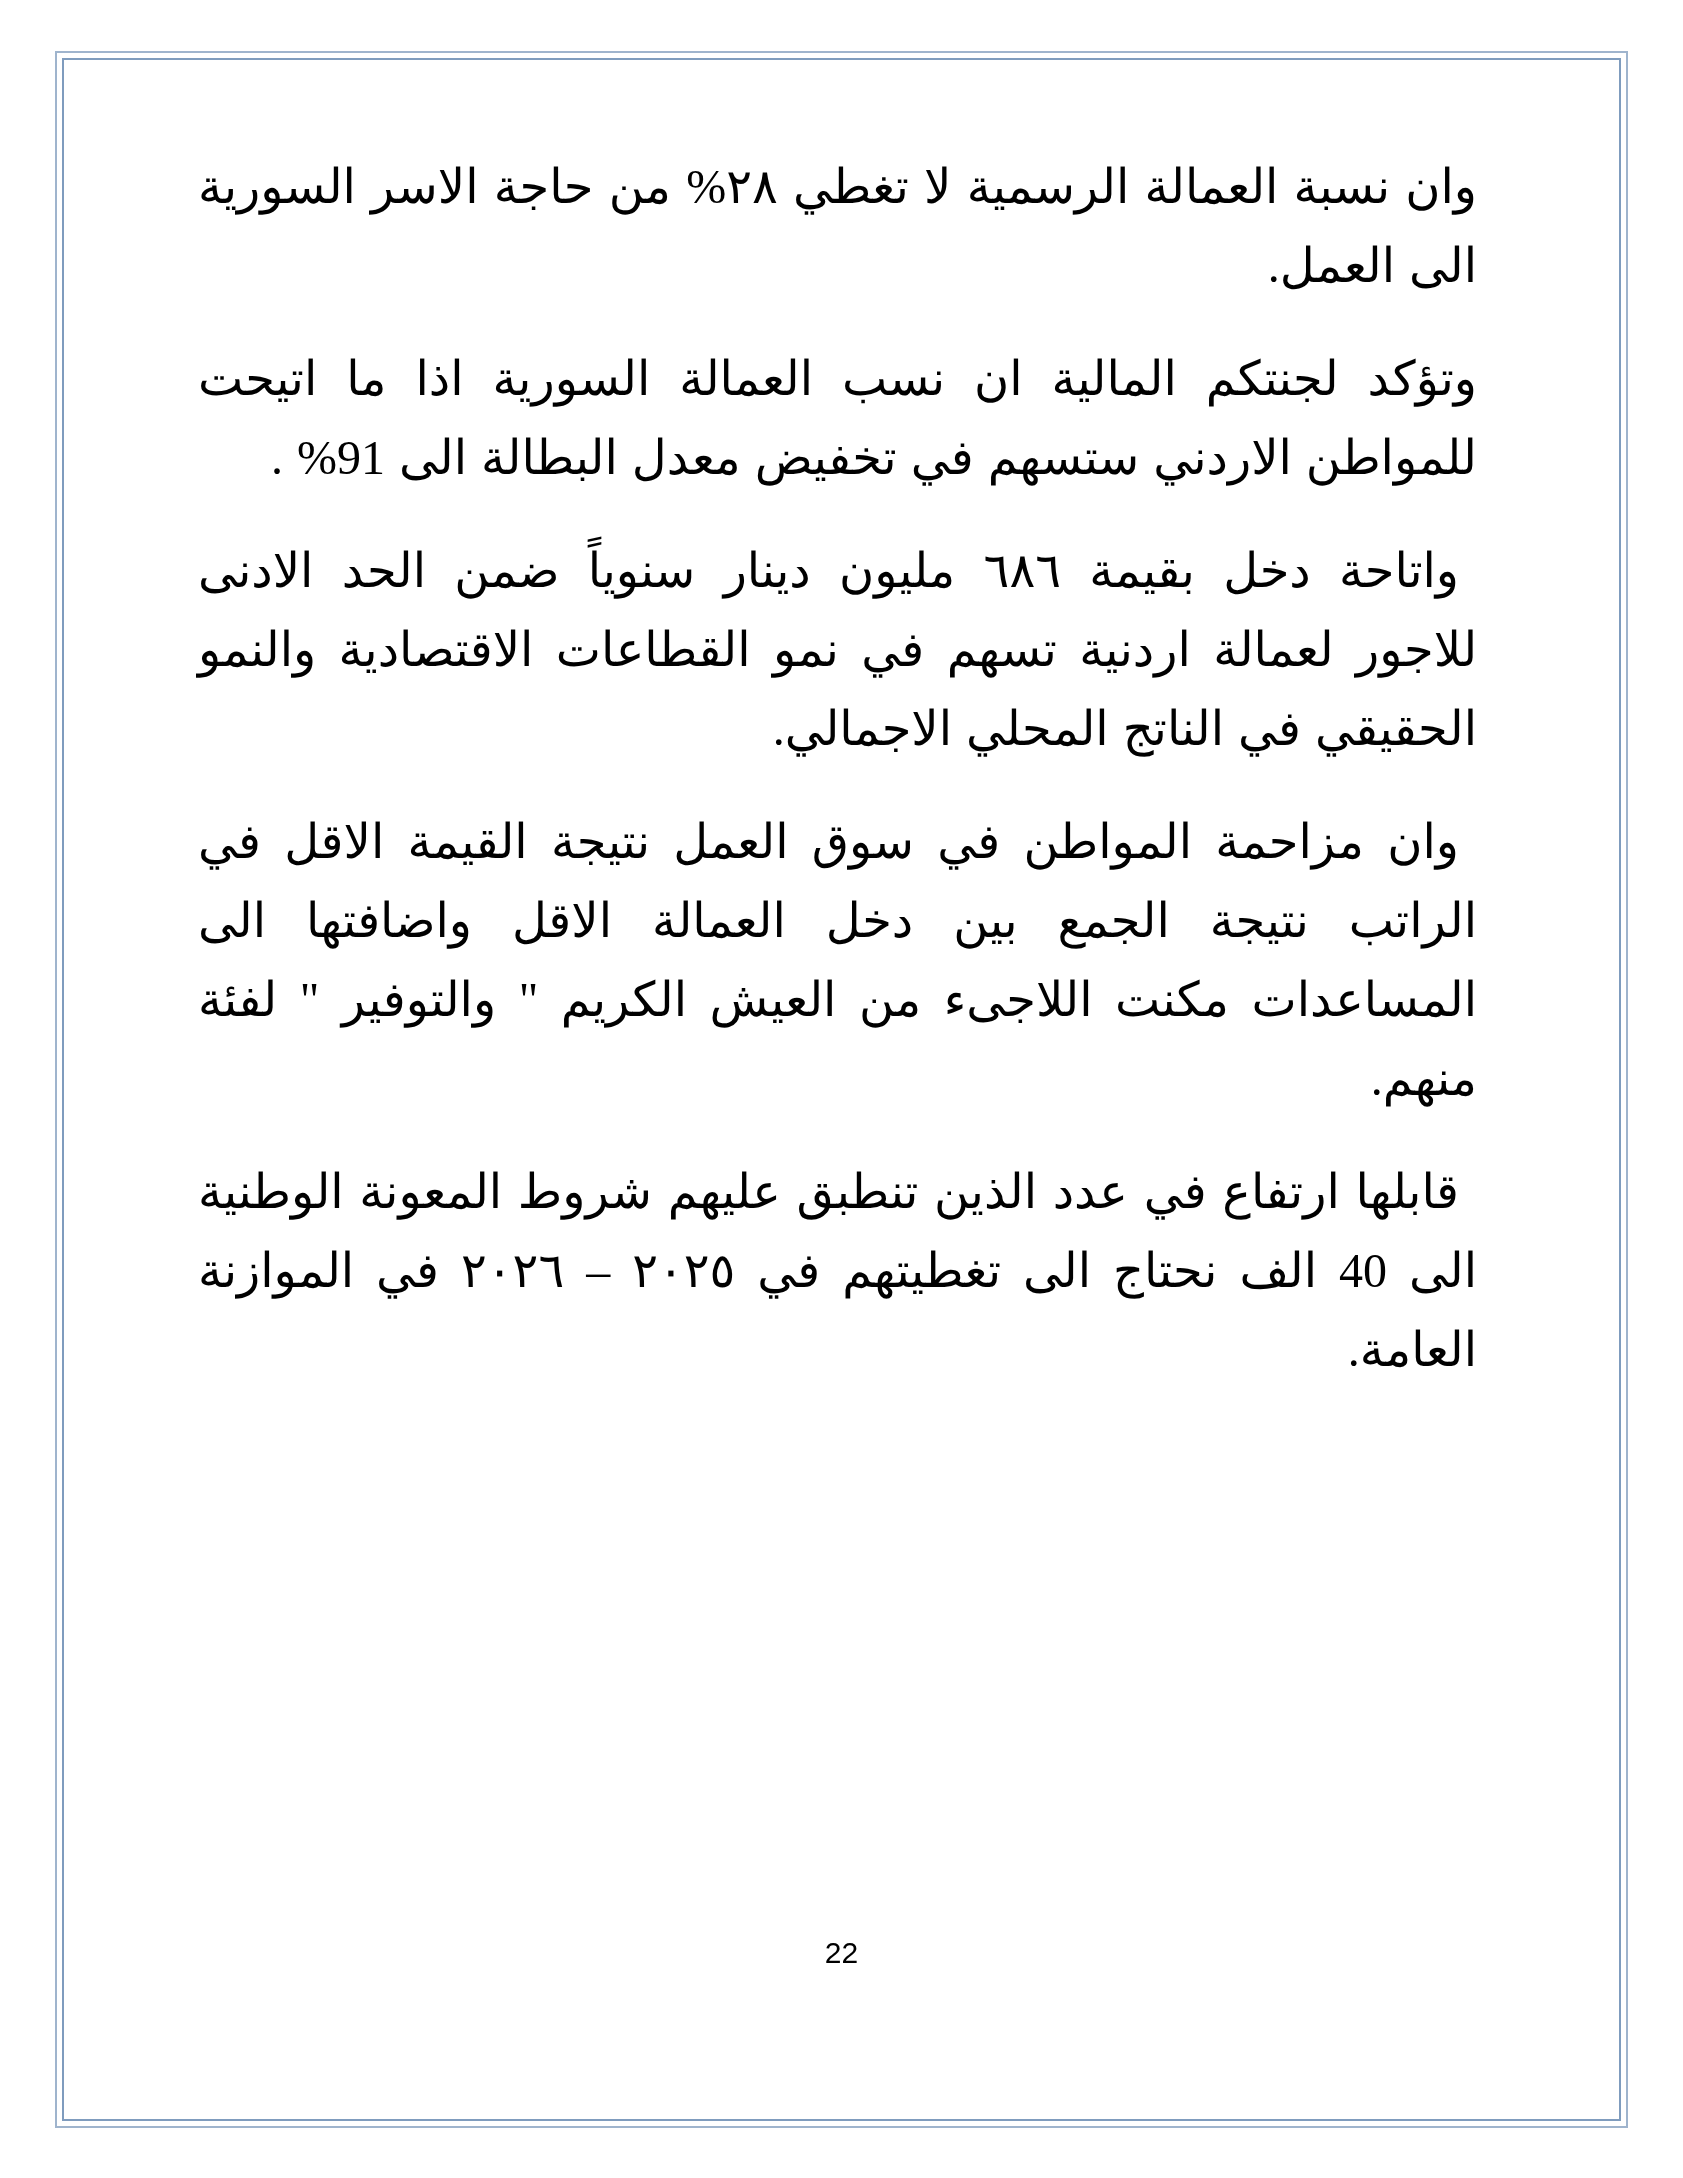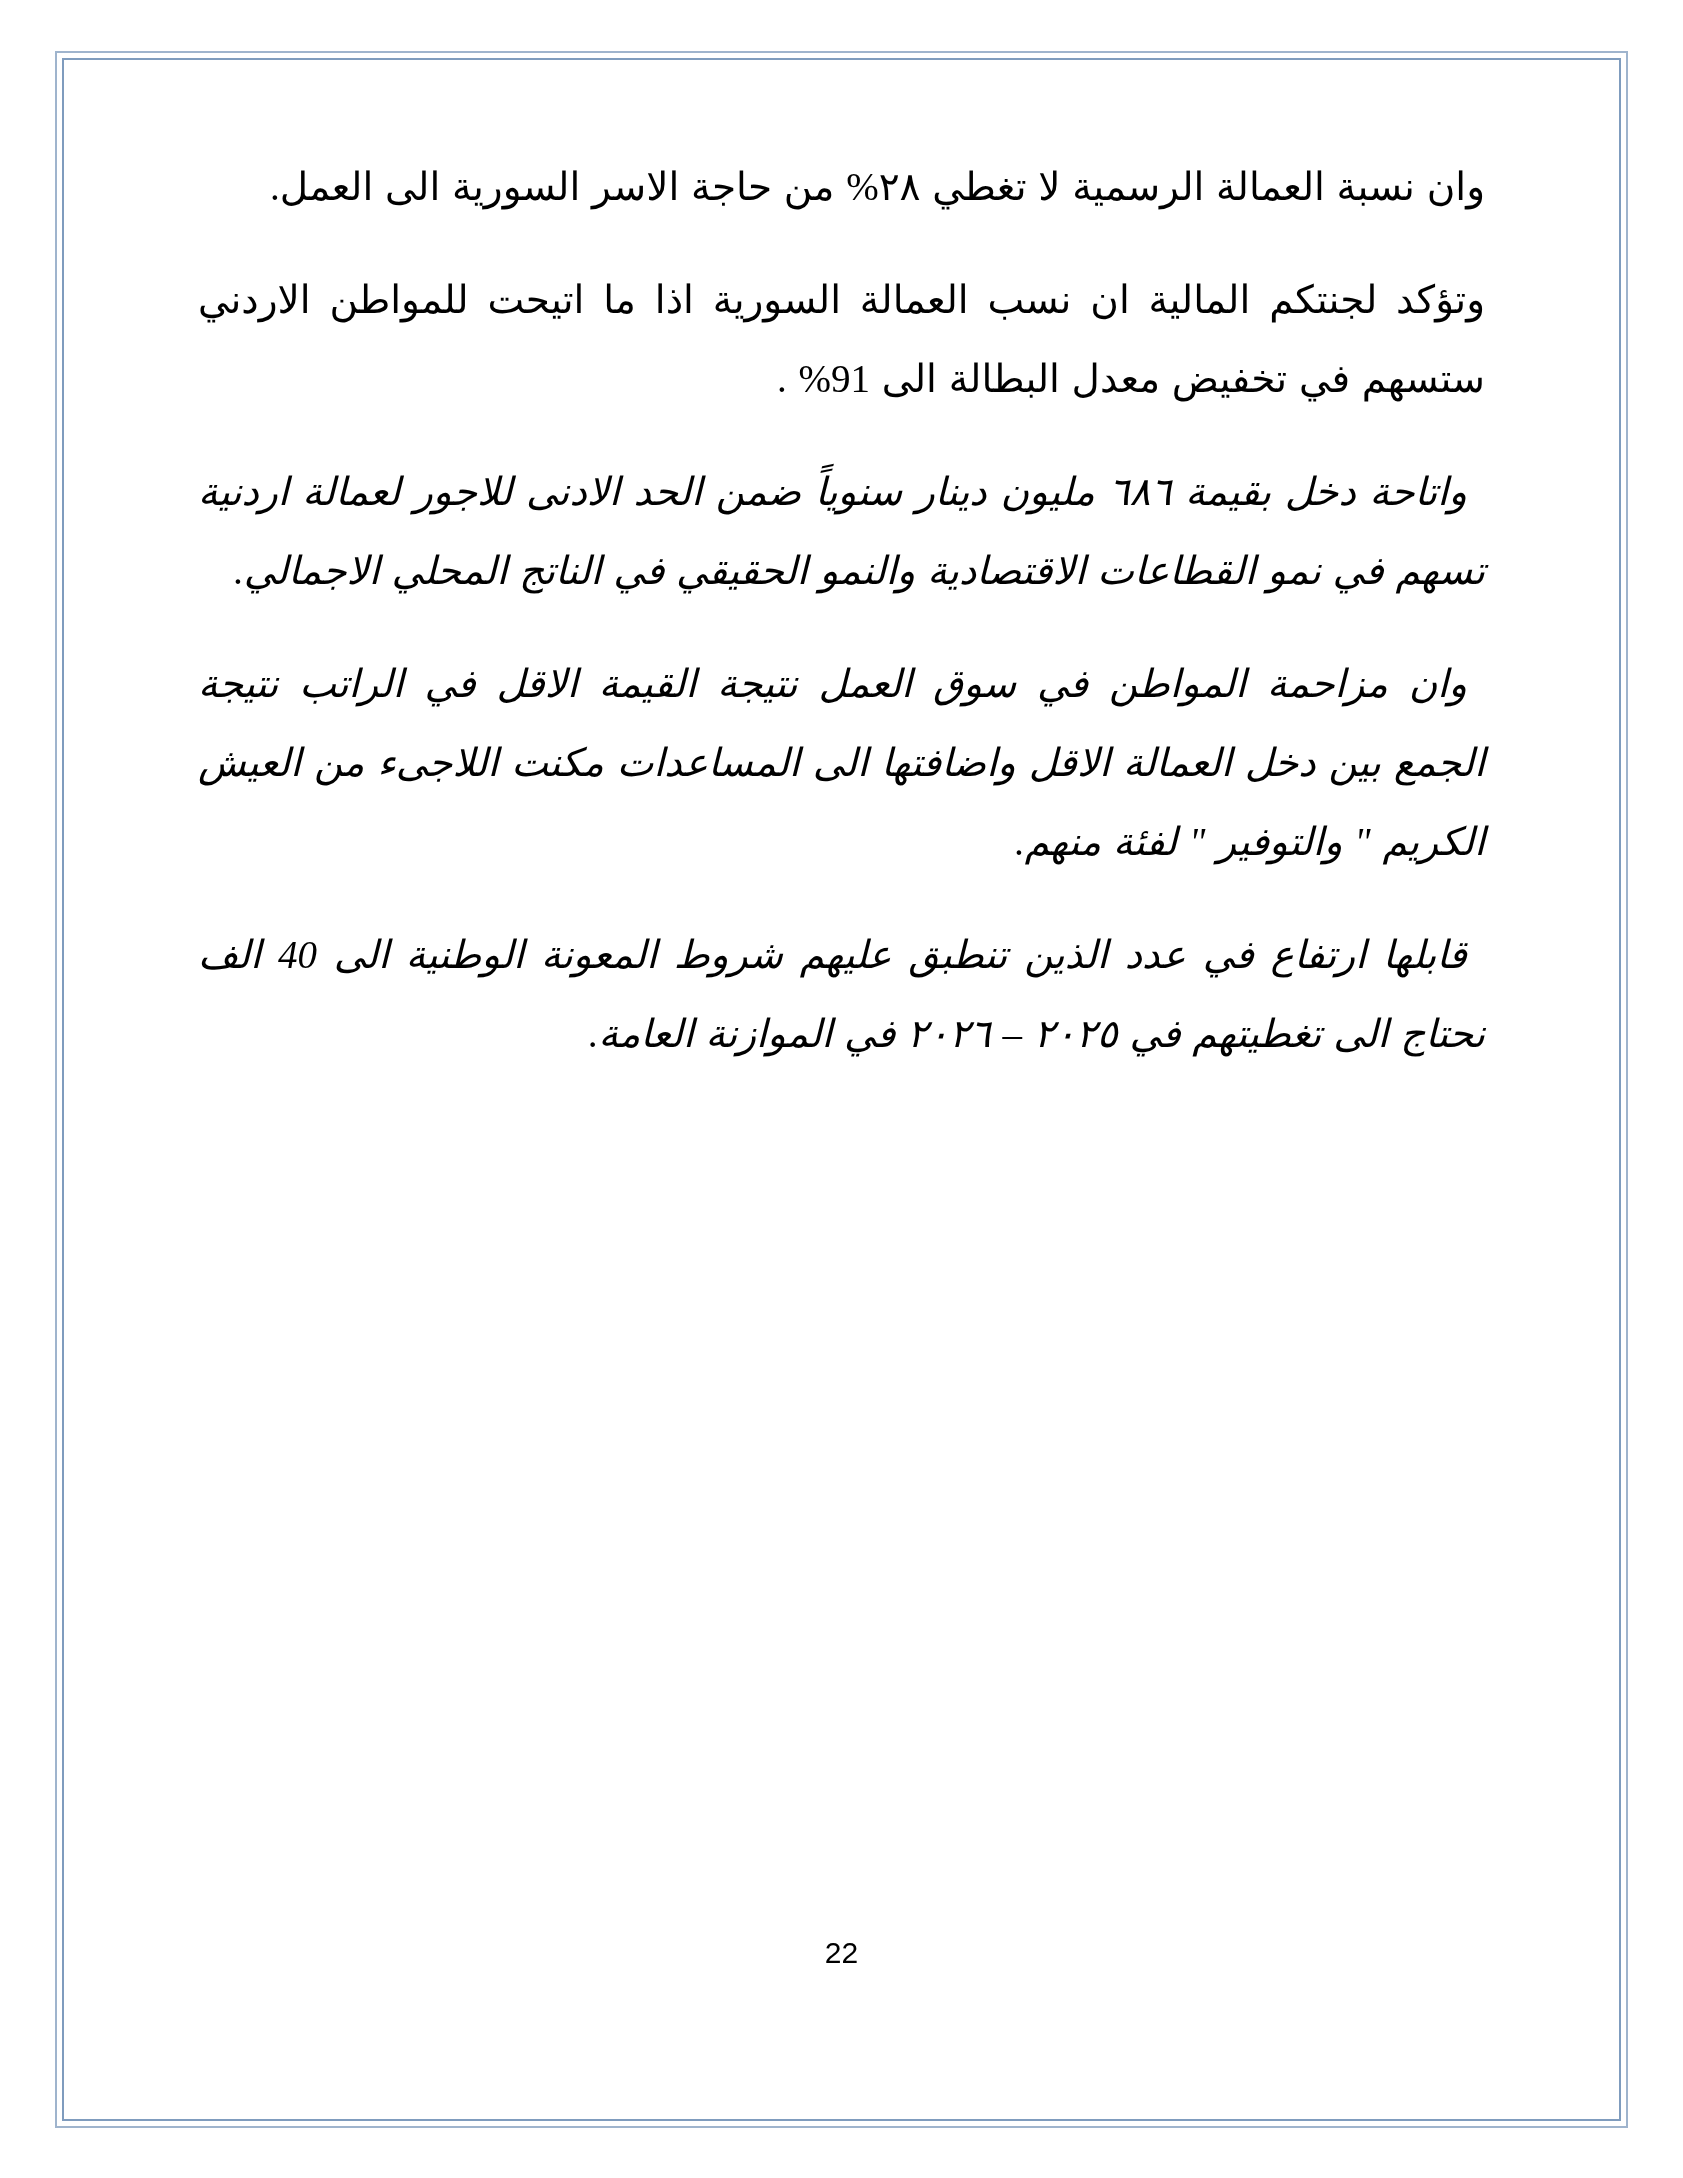--- a/index.html
+++ b/index.html
@@ -40,29 +40,28 @@
   }
   .content {
     position: absolute;
     top: 147px;
     right: 198px;
     left: 198px;
     direction: rtl;
     text-align: justify;
   }
   .content p {
-    margin: 0 0 34px 0;
-    font-size: 39px;
+    margin: 0 8px 34px 0;
+    font-size: 48px;
     line-height: 79px;
     text-align: justify;
     word-spacing: 2px;
   }
   .content p.indent {
     text-indent: 18px;
-    font-style: italic;
   }
   .page-number {
     position: absolute;
     top: 1933px;
     left: 0;
     width: 100%;
     text-align: center;
     font-size: 30px;
     line-height: 40px;
     font-family: "Liberation Sans", sans-serif;

